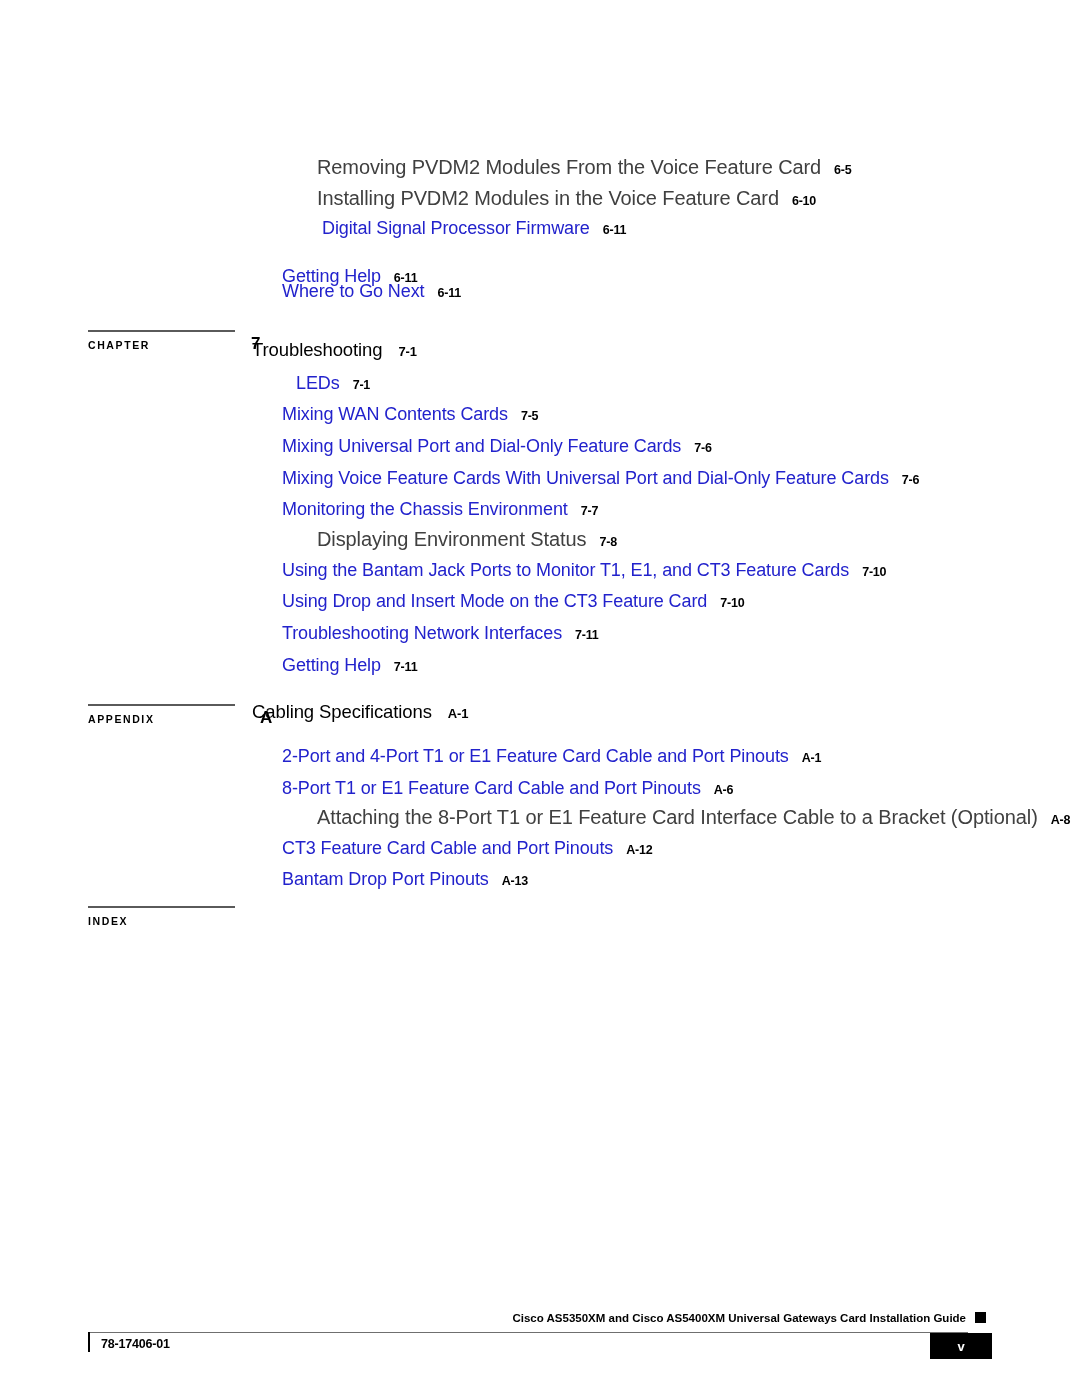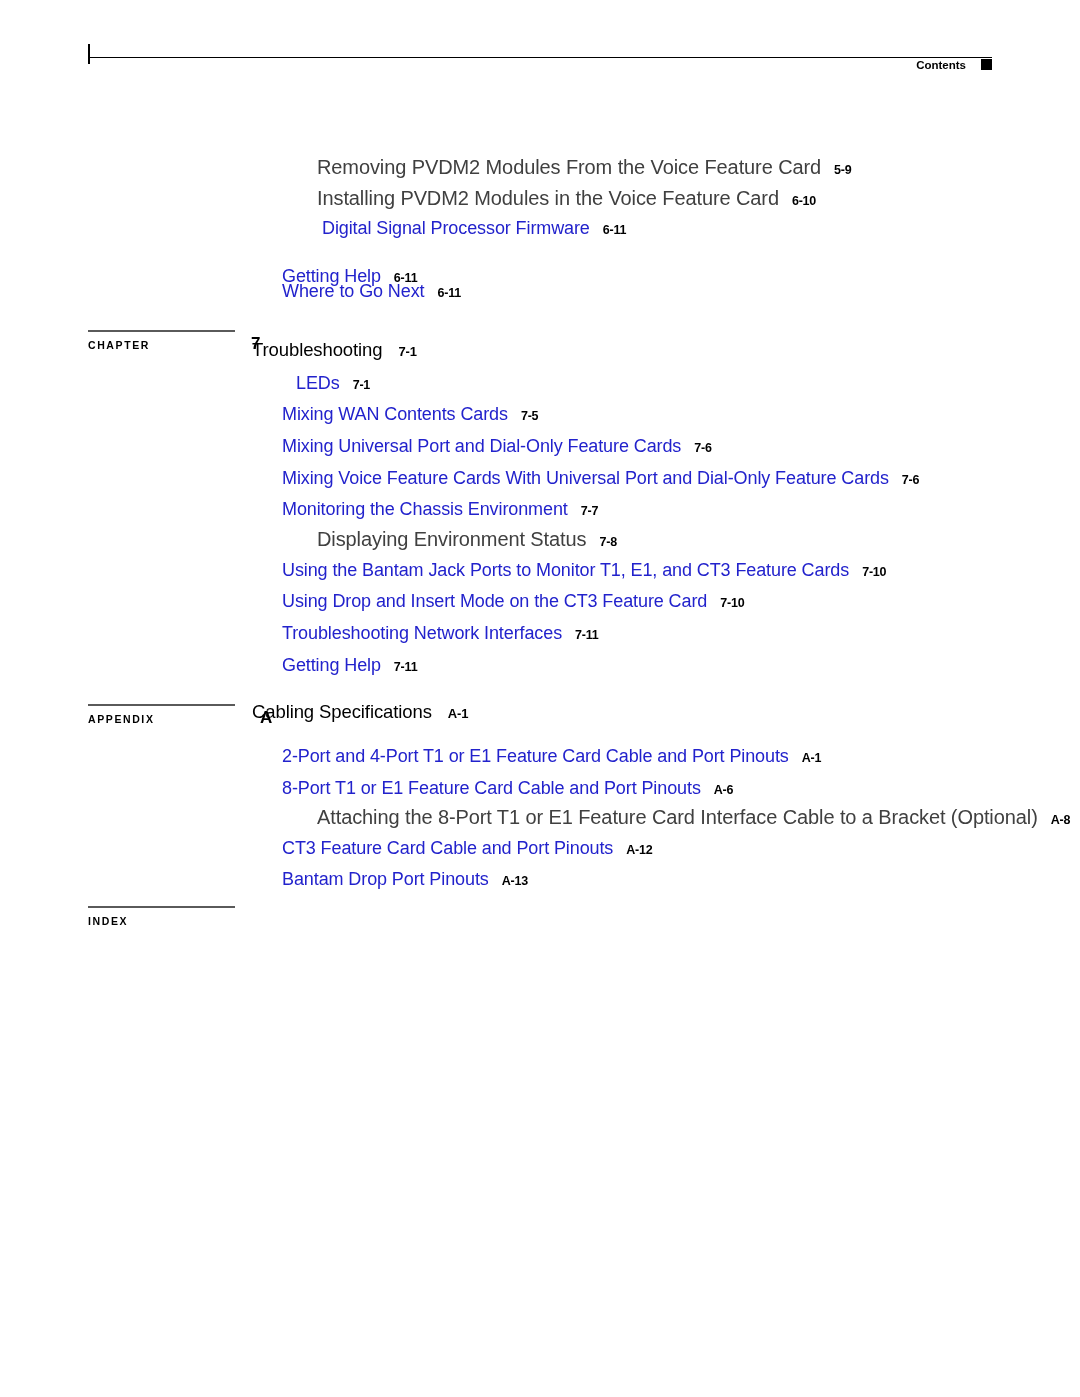--- a/index.html
+++ b/index.html
@@ -207,29 +207,23 @@
     display: flex;
     align-items: center;
     justify-content: center;
   }
 </style>
 </head>
 <body>
 
 <div class="page">
 
-  <div class="header">
-    <div class="header-tick"></div>
-    <div class="header-rule"></div>
-    <div class="header-label">Contents</div>
-    <div class="header-square"></div>
-  </div>
 
   <div class="toc" id="toc-root">
-      <div class="entry lvl-2" style="left: 317px; top: 157px;"><span class="title">Removing PVDM2 Modules From the Voice Feature Card</span><span class="pagenum">5-9</span></div>
+      <div class="entry lvl-2" style="left: 317px; top: 157px;"><span class="title">Removing PVDM2 Modules From the Voice Feature Card</span><span class="pagenum">6-5</span></div>
       <div class="entry lvl-2" style="left: 317px; top: 188px;"><span class="title">Installing PVDM2 Modules in the Voice Feature Card</span><span class="pagenum">6-10</span></div>
       <div class="entry lvl-1" style="left: 282px; top: 219px; margin-left: 40px;"><span class="title">Digital Signal Processor Firmware</span><span class="pagenum">6-11</span></div>
       <div class="entry lvl-1" style="left: 282px; top: 251px; margin-top: 16px;"><span class="title">Getting Help</span><span class="pagenum">6-11</span></div>
       <div class="entry lvl-1" style="left: 282px; top: 282px;"><span class="title">Where to Go Next</span><span class="pagenum">6-11</span></div>
       <div class="entry lvl-head" style="left: 252px; top: 341px;"><span class="title">Troubleshooting</span><span class="pagenum">7-1</span></div>
       <div class="entry lvl-1" style="left: 282px; top: 374px; margin-left: 14px;"><span class="title">LEDs</span><span class="pagenum">7-1</span></div>
       <div class="entry lvl-1" style="left: 282px; top: 405px;"><span class="title">Mixing WAN Contents Cards</span><span class="pagenum">7-5</span></div>
       <div class="entry lvl-1" style="left: 282px; top: 437px;"><span class="title">Mixing Universal Port and Dial-Only Feature Cards</span><span class="pagenum">7-6</span></div>
       <div class="entry lvl-1" style="left: 282px; top: 469px;"><span class="title">Mixing Voice Feature Cards With Universal Port and Dial-Only Feature Cards</span><span class="pagenum">7-6</span></div>
       <div class="entry lvl-1" style="left: 282px; top: 500px;"><span class="title">Monitoring the Chassis Environment</span><span class="pagenum">7-7</span></div>
@@ -253,14 +247,22 @@
         <div class="srule"></div>
         <div class="sname">APPENDIX</div>
         <div class="snum" style="left: 172px;">A</div>
       </div>
       <div class="sectlabel" style="top: 906px;">
         <div class="srule"></div>
         <div class="sname">INDEX</div>
       </div>
     </div>
 
+  <div class="footer">
+    <div class="footer-title">Cisco AS5350XM and Cisco AS5400XM Universal Gateways Card Installation Guide</div>
+    <div class="footer-square"></div>
+    <div class="footer-rule"></div>
+    <div class="footer-tick"></div>
+    <div class="footer-docnum">78-17406-01</div>
+    <div class="footer-pagebox">v</div>
+  </div>
 
 </div>
 
 </body></html>

